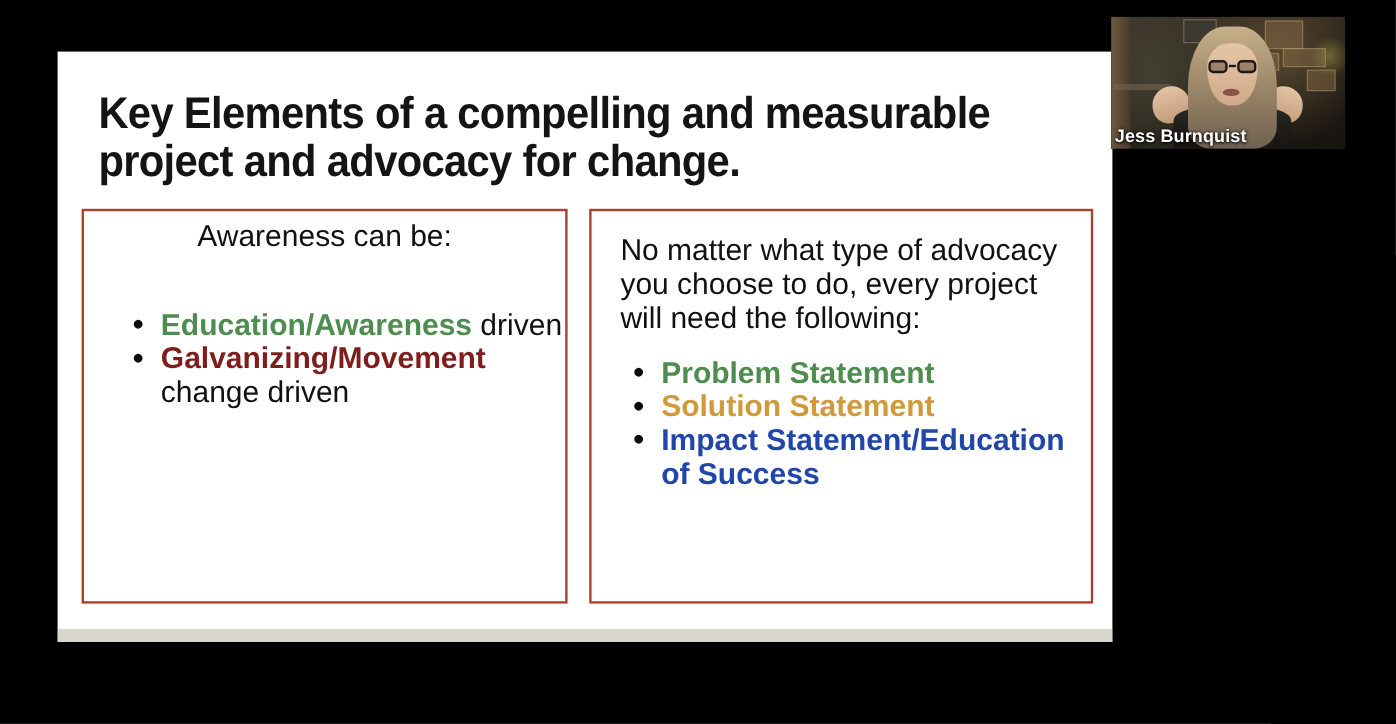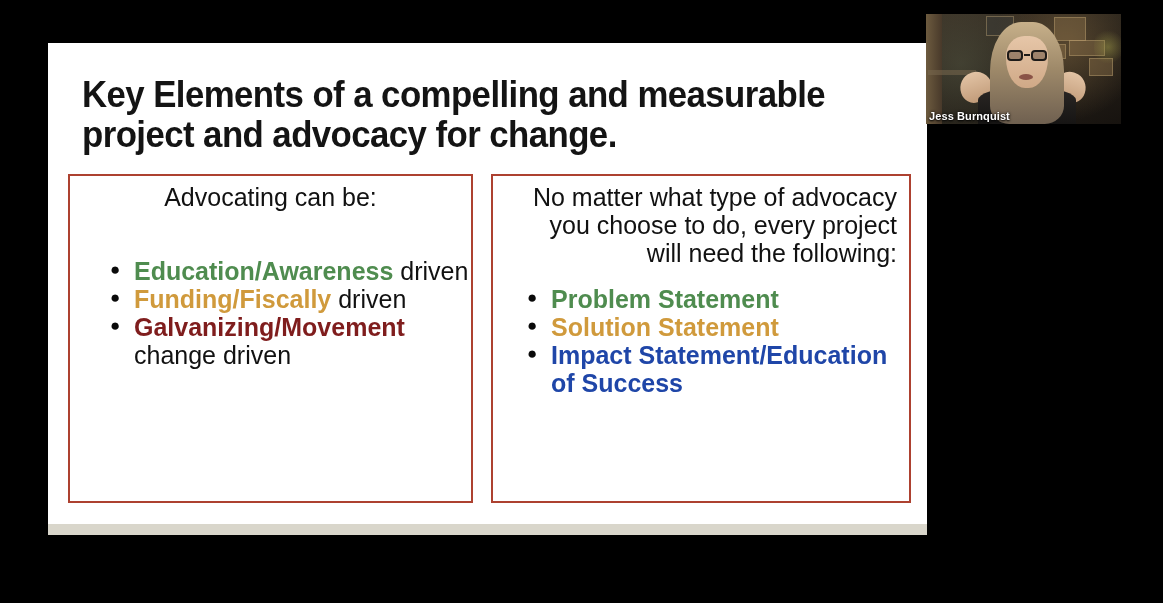--- a/index.html
+++ b/index.html
@@ -87,22 +87,22 @@
     font-size: 25px;
     line-height: 28px;
     color: #111111;
     font-weight: normal;
   }
   #box-left .box-heading {
     text-align: center;
     padding: 7px 10px 0 10px;
   }
   #box-right .box-heading {
-    text-align: right;
-    padding: 7px 12px 0 24px;
+    text-align: left;
+    padding: 19px 12px 0 24px;
   }
 
   .bullet-list {
     list-style: none;
     margin: 0;
     padding: 0;
   }
   .bullet-item {
     position: relative;
     padding-left: 36px;
@@ -217,46 +217,43 @@
     border-radius: 48% 48% 40% 40% / 55% 55% 45% 45%;
   }
   .hand.left  { left: 34px; top: 58px; transform: rotate(-18deg); }
   .hand.right { left: 128px; top: 58px; transform: rotate(18deg); }
 
   #webcam-name {
     position: absolute;
     left: 3px;
     bottom: 2px;
     font-family: "Liberation Sans", sans-serif;
-    font-size: 11px;
+    font-size: 15px;
     font-weight: bold;
     color: #ffffff;
     text-shadow: 0 1px 2px rgba(0,0,0,0.95), 0 0 3px rgba(0,0,0,0.9);
     letter-spacing: 0.1px;
     white-space: nowrap;
   }
 </style>
 </head>
 <body>
 
 <div id="stage" style="background: rgb(0, 0, 0);">
 
   <div id="slide" style="background: rgb(255, 255, 255);">
 
     <div id="slide-title">Key Elements of a compelling and measurable project and advocacy for change.</div>
 
     <div id="box-left" class="content-box" style="border-color: rgb(173, 65, 48);">
-      <div class="box-heading">Advocating can be:</div>
+      <div class="box-heading">Awareness can be:</div>
 
       <ul id="left-list" class="bullet-list">
         <li class="bullet-item">
           <span class="kw" style="color: rgb(79, 140, 79);">Education/Awareness</span><span class="rest"> driven</span>
-        </li>
-        <li class="bullet-item">
-          <span class="kw" style="color: rgb(208, 154, 60);">Funding/Fiscally</span><span class="rest"> driven</span>
         </li>
         <li class="bullet-item">
           <span class="kw" style="color: #7f1d1d;">Galvanizing/Movement</span><span class="rest"> change driven</span>
         </li>
       </ul>
     </div>
 
     <div id="box-right" class="content-box" style="border-color: rgb(173, 65, 48);">
       <div class="box-heading">No matter what type of advocacy you choose to do, every project will need the following:</div>
 

